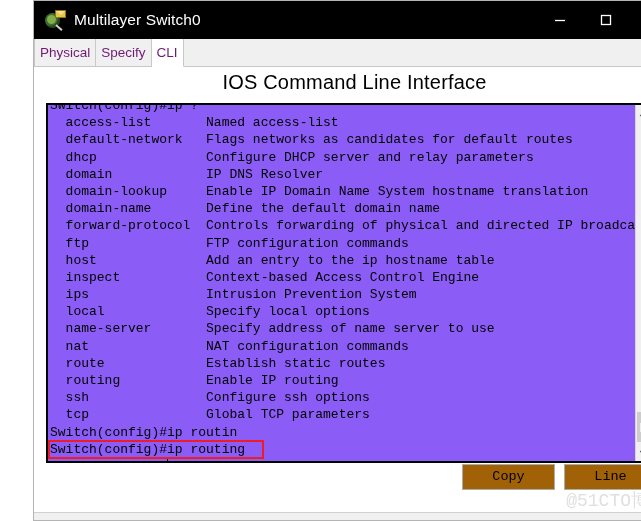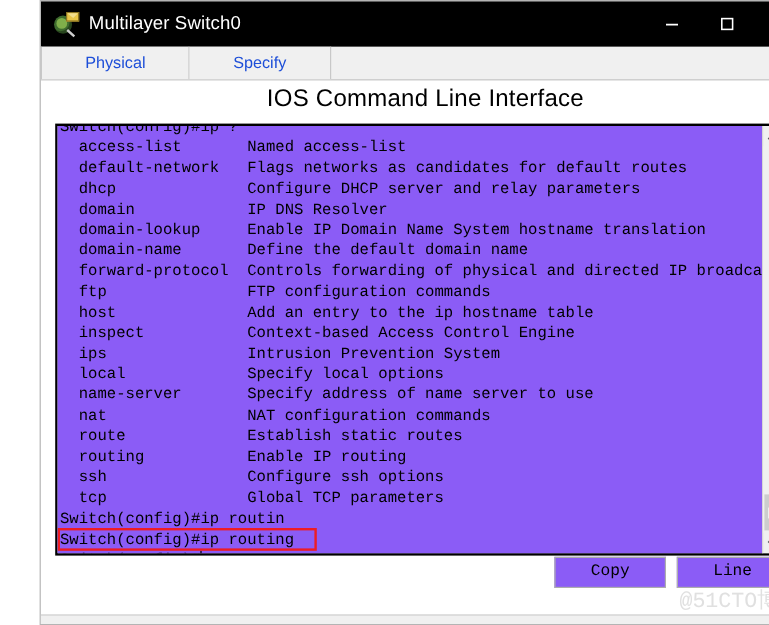--- a/index.html
+++ b/index.html
@@ -113,23 +113,23 @@
     height: 28px;
     background: #f0f0f0;
     border-bottom: 1px solid #c8c8c8;
     display: flex;
     align-items: flex-end;
     box-sizing: border-box;
   }
   .tab {
     height: 27px;
     line-height: 27px;
-    padding: 0 36px;
+    padding: 0 5px;
     font-size: 13.5px;
-    color: #1d4ed8;
+    color: #701a75;
     background: #f0f0f0;
     border-right: 1px solid #c8c8c8;
     box-sizing: border-box;
     white-space: nowrap;
   }
   .tab:first-child { border-left: 1px solid #c8c8c8; }
   .tab.active {
     background: #ffffff;
     border-bottom: 1px solid #ffffff;
     margin-bottom: -1px;
@@ -243,21 +243,21 @@
   .btn-row {
     position: absolute;
     right: 16px;
     top: 463px;
     display: flex;
     gap: 9px;
   }
   .btn {
     width: 93px;
     height: 26px;
-    background: #8b5cf6;
+    background: #a16207;
     border: 1px solid #adadad;
     box-sizing: border-box;
     font-size: 13.5px;
     font-family: "Liberation Mono", "DejaVu Sans Mono", monospace;
     color: #000000;
     display: flex;
     align-items: center;
     justify-content: center;
     line-height: 1;
   }
@@ -326,20 +326,21 @@
           <line x1="3.5" y1="3.5" x2="12.5" y2="12.5" stroke="#ffffff" stroke-width="1.3"></line>
           <line x1="12.5" y1="3.5" x2="3.5" y2="12.5" stroke="#ffffff" stroke-width="1.3"></line>
         </svg>
       </div>
     </div>
   </div>
 
   <div class="tabstrip">
     <div class="tab">Physical</div>
     <div class="tab">Specify</div>
+    <div class="tab active">CLI</div>
   </div>
 
   <div class="panel-title">IOS Command Line Interface</div>
 
   <div class="term-wrap">
     <div class="term">
       <div class="term-inner" id="term-inner"><div class="line">Switch(config)#ip ?</div><div class="line">  access-list       Named access-list</div><div class="line">  default-network   Flags networks as candidates for default routes</div><div class="line">  dhcp              Configure DHCP server and relay parameters</div><div class="line">  domain            IP DNS Resolver</div><div class="line">  domain-lookup     Enable IP Domain Name System hostname translation</div><div class="line">  domain-name       Define the default domain name</div><div class="line">  forward-protocol  Controls forwarding of physical and directed IP broadcasts</div><div class="line">  ftp               FTP configuration commands</div><div class="line">  host              Add an entry to the ip hostname table</div><div class="line">  inspect           Context-based Access Control Engine</div><div class="line">  ips               Intrusion Prevention System</div><div class="line">  local             Specify local options</div><div class="line">  name-server       Specify address of name server to use</div><div class="line">  nat               NAT configuration commands</div><div class="line">  route             Establish static routes</div><div class="line">  routing           Enable IP routing</div><div class="line">  ssh               Configure ssh options</div><div class="line">  tcp               Global TCP parameters</div><div class="line">Switch(config)#ip routin</div><div class="line">Switch(config)#ip routing</div><div class="line">Switch(config)#<span class="cursor"></span></div></div>
       <div class="annot-box" id="annot-box" style="top: 335px; border-color: rgb(238, 28, 36);"></div>
     </div>
 

